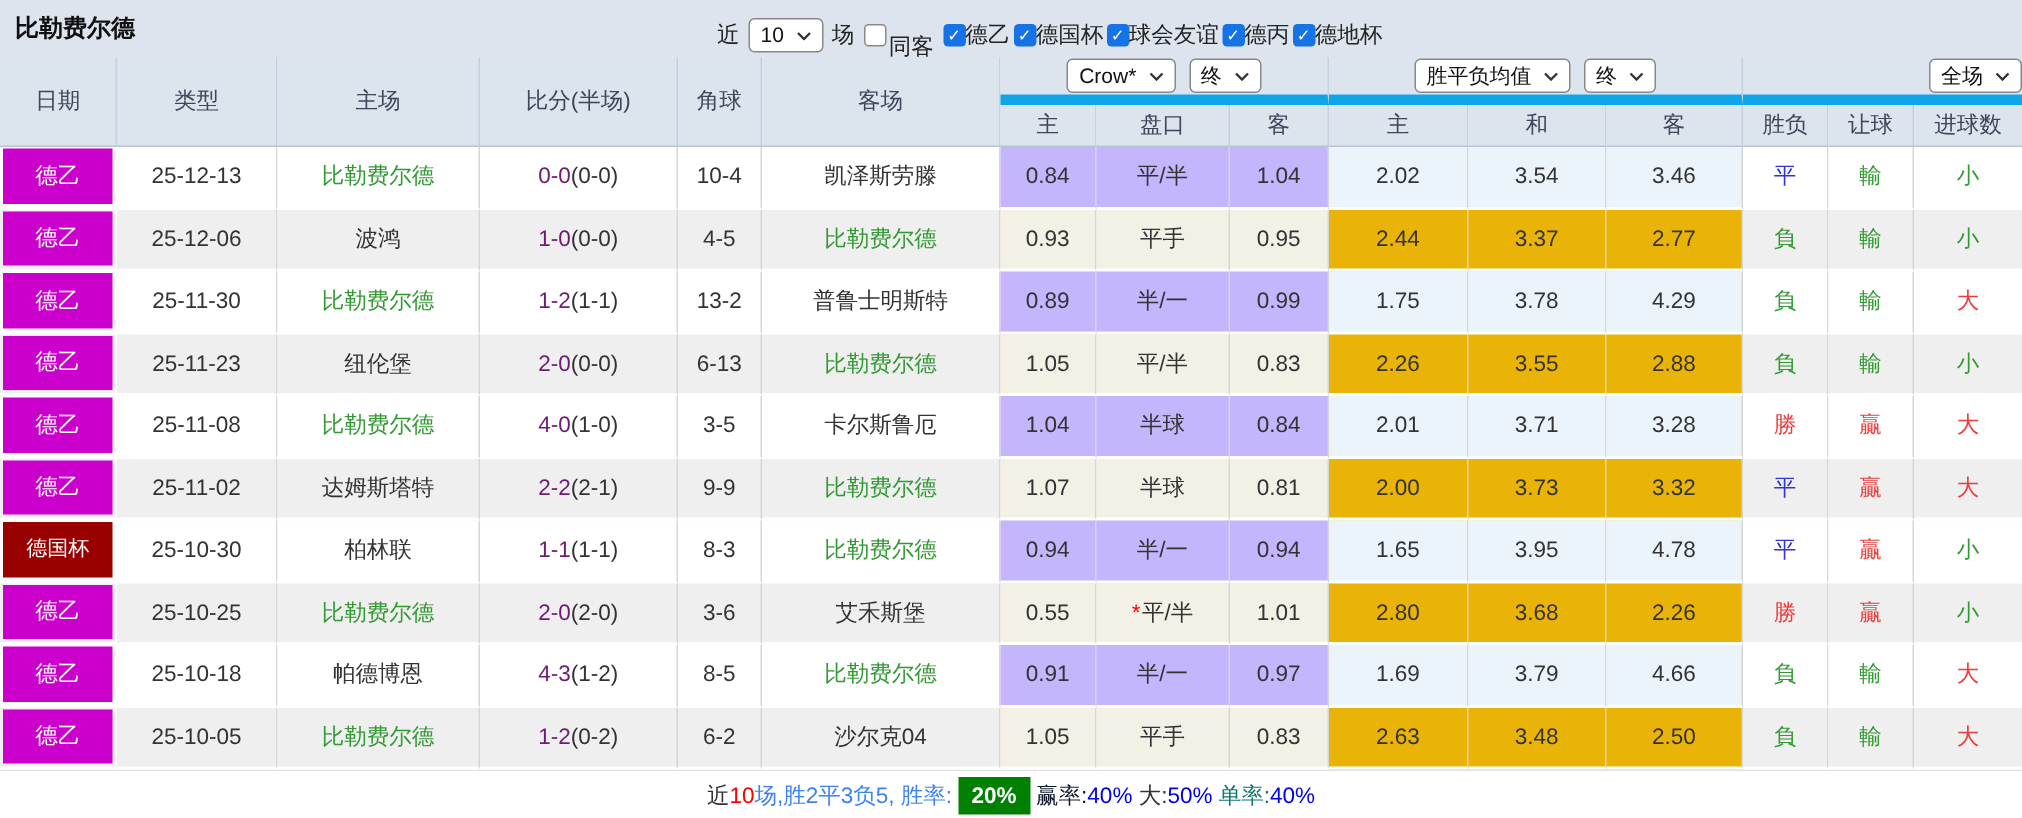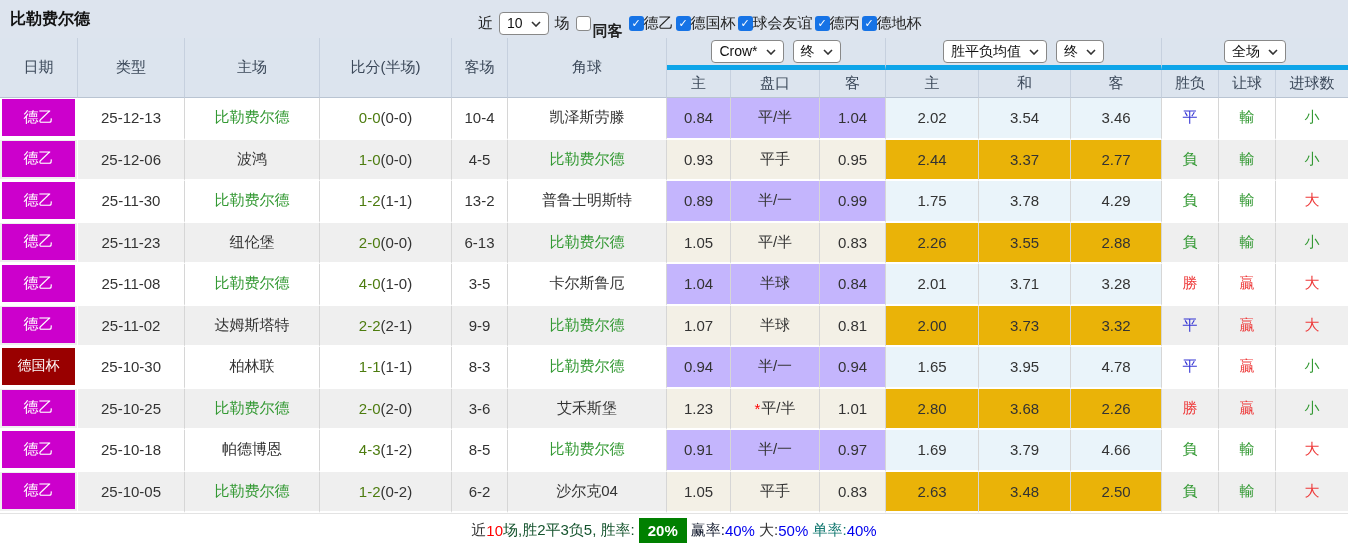--- a/index.html
+++ b/index.html
@@ -13,41 +13,41 @@
   .title{position:absolute;left:10px;top:9px;font-size:16px;font-weight:bold;color:#111;}
   .controls{position:absolute;left:478px;top:6px;display:flex;align-items:center;font-size:15px;color:#222;}
   .controls .gap{width:6px;}
   .sel{display:inline-flex;align-items:center;gap:8px;background:#fff;border:1px solid #888;
        border-radius:4px;padding:2px 7px;font-size:14px;color:#111;cursor:pointer;line-height:17px;}
   .sel svg{width:10px;height:6px;display:block;}
   .cb{width:15px;height:15px;border-radius:3px;display:inline-flex;align-items:center;
       justify-content:center;box-sizing:border-box;cursor:pointer;flex:0 0 auto;}
   .cb.checked{background:#1673e6;color:#fff;font-size:11px;font-weight:bold;}
   .cb.un{background:#fff;border:1px solid #8a8a8a;}
-  .cbl{margin:16px 4px 0 2px;font-weight:bold;}
+  .cbl{margin:16px 4px 0 2px;}
   .flt{display:flex;align-items:center;margin-left:2px;}
   
   .grid{display:grid;
     grid-template-columns:78px 107px 135px 132px 56px 159px 64px 89px 66px 93px 92px 91px 57px 57px 72px;
     grid-template-rows:32px 28px;grid-auto-rows:41.5px;background:#fff;}
   .hc,.gc,.sc{background:#dce4ee;color:#3b4859;font-size:15px;display:flex;align-items:center;justify-content:center;box-sizing:border-box;}
   .hc{grid-row:1 / 3;border-right:1px solid #c6d0de;border-bottom:1px solid #b9c4d2;}
-  .gc{grid-row:1;border-right:1px solid #c6d0de;border-bottom:5px solid #0ea5e9;gap:9px;}
+  .gc{grid-row:1;border-right:1px solid #c6d0de;border-bottom:7px solid #0ea5e9;gap:9px;}
   .sc{grid-row:2;border-right:1px solid #c6d0de;border-bottom:1px solid #b9c4d2;}
   .cell{display:flex;align-items:center;justify-content:center;font-size:15px;color:#333;
         box-sizing:border-box;border-right:1px solid #d6d6d6;border-bottom:2px solid #fff;white-space:nowrap;}
   .odd{background:#ffffff;} .even{background:#efefef;}
   .crow.odd{background:#c4b5fd;} .crow.even{background:#f3f0e6;}
   .avg.odd{background:#eaf4fa;}  .avg.even{background:#eab308;}
   .type-cell{padding:0;border-right:1px solid #fff;}
   .badge{flex:1;align-self:stretch;margin:1px 2px 2px 2px;display:flex;align-items:center;
          justify-content:center;background:#cc00cc;color:#fff;font-size:15px;}
   .badge.cup{background:#990000;font-size:14px;}
   .self{color:#339933;}
-  .score-red{color:#4d7c0f;}
+  .score-red{color:#701a75;}
   .star{color:#ff0000;margin-right:1px;}
   .t-blue{color:#3434d4;} .t-green{color:#339933;} .t-red{color:#ee3b3b;}
   
   .footer{height:32px;display:flex;align-items:center;justify-content:center;
           font-size:15px;color:#333;border-top:1px solid #e3e3e3;background:#fff;}
   .seg{white-space:pre;}
   .seg.badge-green{background:#008000;color:#fff;font-weight:bold;padding:4px 9px;margin:0 4px;}
 </style>
 </head>
 <body>
@@ -91,22 +91,22 @@
         </div>
       </span>
   </div>
 </div>
 
 <div class="grid" id="grid">
   <div class="hc">日期</div>
   <div class="hc">类型</div>
   <div class="hc">主场</div>
   <div class="hc">比分(半场)</div>
+  <div class="hc">角球</div>
   <div class="hc">客场</div>
-  <div class="hc">角球</div>
 
   <div class="gc" style="grid-column:7 / span 3;">
     <span class="sel">
       <span>Crow*</span>
       <svg viewBox="0 0 10 6">
           <polyline points="1,1 5,5 9,1" fill="none" stroke="#333" stroke-width="1.6"></polyline>
         </svg>
     </span>
     <span class="sel">
       <span>终</span>
@@ -122,21 +122,21 @@
           <polyline points="1,1 5,5 9,1" fill="none" stroke="#333" stroke-width="1.6"></polyline>
         </svg>
     </span>
     <span class="sel">
       <span>终</span>
       <svg viewBox="0 0 10 6">
           <polyline points="1,1 5,5 9,1" fill="none" stroke="#333" stroke-width="1.6"></polyline>
         </svg>
     </span>
   </div>
-  <div class="gc" style="grid-column:13 / span 3;border-right:none;">
+  <div class="gc" style="grid-column:13 / span 3;border-right:none;justify-content:flex-end;">
     <span class="sel">
       <span>全场</span>
       <svg viewBox="0 0 10 6">
           <polyline points="1,1 5,5 9,1" fill="none" stroke="#333" stroke-width="1.6"></polyline>
         </svg>
     </span>
   </div>
 
   <div class="sc" style="grid-column:7;">主</div>
   <div class="sc" style="grid-column:8;">盘口</div>
@@ -305,21 +305,21 @@
       <div class="badge">德乙</div>
     </div>
     <div class="cell even">25-10-25</div>
     <div class="cell even self">比勒费尔德</div>
     <div class="cell even">
       <div class="score-red">2-0</div>
       <div class="">(2-0)</div>
     </div>
     <div class="cell even">3-6</div>
     <div class="cell even">艾禾斯堡</div>
-    <div class="cell crow even">1.23</div>
+    <div class="cell crow even">0.55</div>
     <div class="cell crow even">
       <div class="star">*</div>
       <div class="">平/半</div>
     </div>
     <div class="cell crow even">1.01</div>
     <div class="cell avg even">2.80</div>
     <div class="cell avg even">3.68</div>
     <div class="cell avg even">2.26</div>
     <div class="cell even t-red">勝</div>
     <div class="cell even t-red">贏</div>
@@ -366,21 +366,21 @@
     <div class="cell avg even">3.48</div>
     <div class="cell avg even">2.50</div>
     <div class="cell even t-green">負</div>
     <div class="cell even t-green">輸</div>
     <div class="cell even t-red" style="border-right: none;">大</div>
   </div>
 
 <div class="footer" id="footer">
     <div class="seg" style="color: rgb(51, 51, 51);">近</div>
     <div class="seg" style="color: rgb(255, 0, 0);">10</div>
-    <div class="seg" style="color: #14532d;">场,胜2平3负5, 胜率:</div>
+    <div class="seg" style="color: #3b82f6;">场,胜2平3负5, 胜率:</div>
     <div class="seg badge-green" style="color: rgb(255, 255, 255); background: rgb(0, 128, 0);">20%</div>
     <div class="seg" style="color: #0f172a;">赢率:</div>
     <div class="seg" style="color: rgb(0, 0, 238);">40%</div>
     <div class="seg" style="color: rgb(51, 51, 51);"> 大:</div>
     <div class="seg" style="color: rgb(0, 0, 238);">50%</div>
     <div class="seg" style="color: #0f766e; text-align: center;"> 单率:</div>
     <div class="seg" style="color: rgb(0, 0, 238);">40%</div>
   </div>
 
 </body></html>

